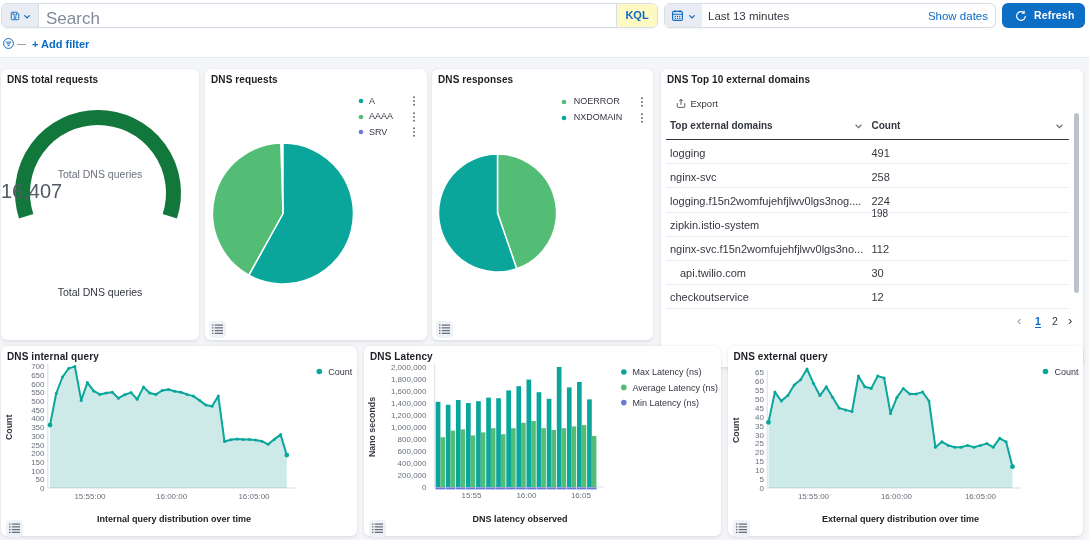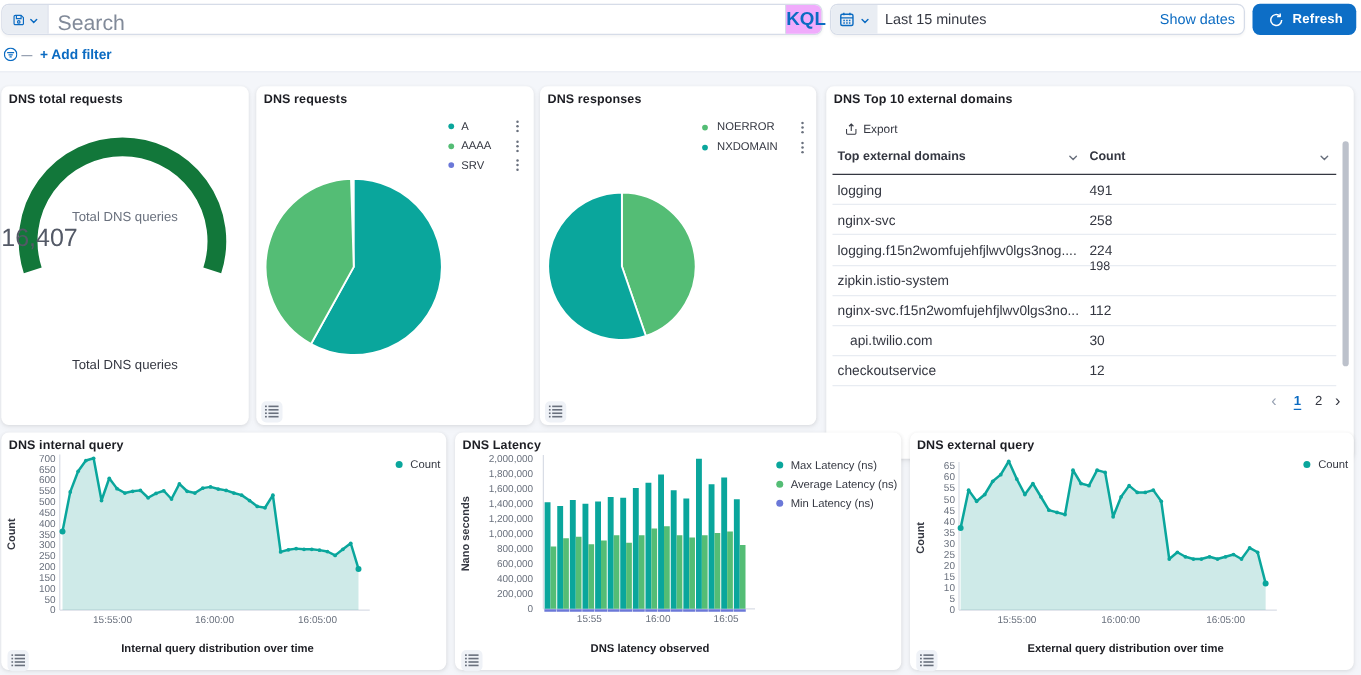--- a/index.html
+++ b/index.html
@@ -18,38 +18,38 @@
           <circle cx="8" cy="10.5" r="1.6"></circle>
         </svg>
       </div>
       <div class="abs" style="left:21px;top:9px">
         <svg width="8" height="8" viewBox="0 0 12 12" fill="none" stroke="#0b6bc2" stroke-width="1.8" stroke-linecap="round">
           <path d="M2.5 4 L6 7.5 L9.5 4"></path>
         </svg>
       </div>
     </div>
 <div class="abs" style="left:44px;top:5px;font-size:17px;color:#818a99">Search</div>
-<div class="abs" style="right:0;top:0;width:29px;height:23px;background:#f0abfc;border-radius:0 5px 5px 0;border-left:1px solid #d6dce8;text-align:center;line-height:23px;font-size:15px;font-weight:700;color:#0b6bc2">KQL</div>
+<div class="abs" style="right:0;top:0;width:41px;height:23px;background:#fef9c3;border-radius:0 5px 5px 0;border-left:1px solid #d6dce8;text-align:center;line-height:23px;font-size:11px;font-weight:700;color:#0b6bc2">KQL</div>
 </div>
 <div class="abs" style="left:664px;top:3px;width:332px;height:25px;background:#fff;border:1px solid #d6dce8;border-radius:6px;box-shadow:0 1px 2px rgba(0,0,0,0.04)">
 <div class="abs" style="left:0;top:0;width:37px;height:23px;background:#e9edf3;border-radius:5px 0 0 5px">
 <div class="abs" style="left:6px;top:4.5px">
         <svg width="13" height="13" viewBox="0 0 16 16" fill="none" stroke="#0b6bc2" stroke-width="1.4">
 <rect x="2" y="3" width="12" height="11" rx="1.5"></rect>
           <path d="M5 1.5 V4 M11 1.5 V4 M2 6.5 H14"></path>
 <path d="M4.5 9 H6 M7.3 9 H8.8 M10 9 H11.5 M4.5 11.5 H6 M7.3 11.5 H8.8 M10 11.5 H11.5" stroke-width="1.5"></path>
         </svg>
       </div>
       <div class="abs" style="left:23px;top:9px">
         <svg width="8" height="8" viewBox="0 0 12 12" fill="none" stroke="#0b6bc2" stroke-width="1.8" stroke-linecap="round">
           <path d="M2.5 4 L6 7.5 L9.5 4"></path>
         </svg>
       </div>
     </div>
-<div class="abs" style="left:43px;top:5.5px;font-size:11.5px;color:#343741">Last 15 minutes</div>
+<div class="abs" style="left:43px;top:5.5px;font-size:11.5px;color:#343741">Last 13 minutes</div>
 <div class="abs" style="right:7px;top:5.5px;font-size:11.5px;font-weight:500;color:#0b6bc2">Show dates</div>
 </div>
 <div class="abs" style="left:1002px;top:3px;width:83px;height:25px;background:#0d6ec6;border-radius:6px;color:#fff">
 <div class="abs" style="left:13px;top:6.5px">
       <svg width="12" height="12" viewBox="0 0 16 16" fill="none" stroke="#fff" stroke-width="1.6">
 <path d="M13.8 8 A5.8 5.8 0 1 1 11.9 3.7"></path>
         <path d="M12.2 1 L12.2 4.3 L8.9 4.3" stroke-linejoin="round"></path>
       </svg>
     </div>
 <div class="abs" style="left:32px;top:6px;font-size:10.5px;font-weight:700;letter-spacing:0.2px">Refresh</div>

